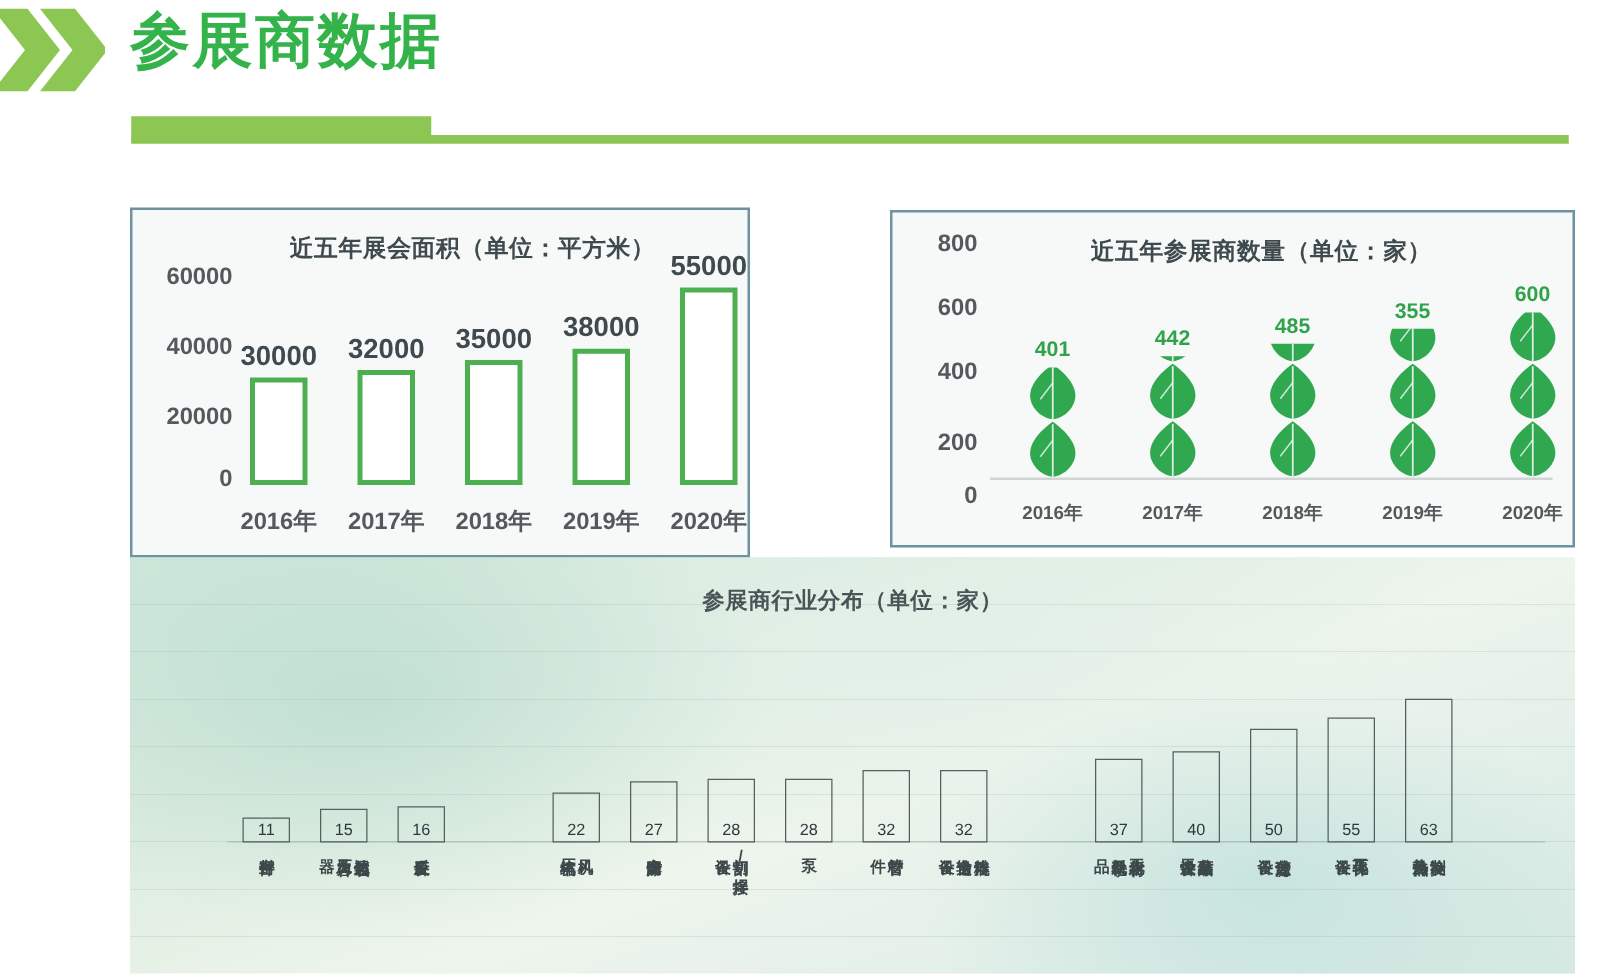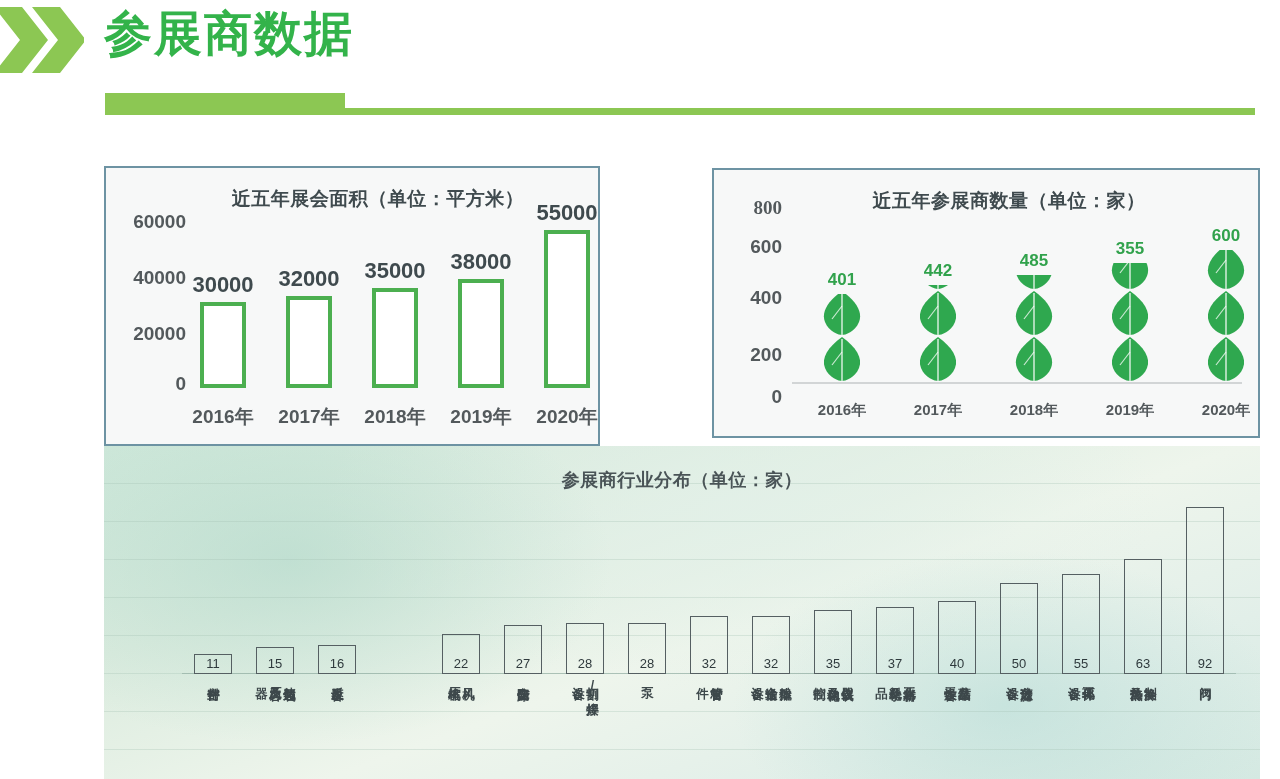--- a/index.html
+++ b/index.html
@@ -193,21 +193,21 @@
   <div class="xcat1" style="left: 69px;">2016年</div>
       <div class="xcat1" style="left: 155px;">2017年</div>
       <div class="xcat1" style="left: 241px;">2018年</div>
       <div class="xcat1" style="left: 327px;">2019年</div>
       <div class="xcat1" style="left: 413px;">2020年</div>
     </div>
 
   <div class="panel" id="panel-count">
     <div class="chart-title">近五年参展商数量（单位：家）</div>
     <div class="yaxis" id="yaxis2">
-        <div class="ytick" style="top: 38px; font-family: Liberation Serif, serif;">800</div>
+        <div class="ytick" style="top: 26px;">800</div>
         <div class="ytick" style="top: 77px;">600</div>
         <div class="ytick" style="top: 128px;">400</div>
         <div class="ytick" style="top: 185px;">200</div>
         <div class="ytick" style="top: 227px;">0</div>
       </div>
     <div class="plot2" id="plot2">
       <div class="axis2-line"></div>
     <div class="leaf-col" style="left: 6px;">
           <div class="leaf-stack" style="height: 88px;">
             <svg class="leaf" viewBox="0 0 46 46">
@@ -379,29 +379,20 @@
         </div>
         <div class="bar3-col" style="left: 558px; width: 62px;">
           <div class="bar3-rect" style="height: 58px;"></div>
           <div class="bar3-value">32</div>
           <div class="bar3-label">
             <span>粉体混</span>
             <span>合输送</span>
             <span>设备</span>
           </div>
         </div>
-        <div class="bar3-col" style="left: 620px; width: 62px;">
-          <div class="bar3-rect" style="height: 64px;"></div>
-          <div class="bar3-value">35</div>
-          <div class="bar3-label">
-            <span>仪器仪表</span>
-            <span>及自动化</span>
-            <span>控制</span>
-          </div>
-        </div>
         <div class="bar3-col" style="left: 682px; width: 62px;">
           <div class="bar3-rect" style="height: 67px;"></div>
           <div class="bar3-value">37</div>
           <div class="bar3-label">
             <span>化工新材</span>
             <span>料及化学</span>
             <span>品</span>
           </div>
         </div>
         <div class="bar3-col" style="left: 744px; width: 62px;">
@@ -429,23 +420,16 @@
           </div>
         </div>
         <div class="bar3-col" style="left: 930px; width: 62px;">
           <div class="bar3-rect" style="height: 115px;"></div>
           <div class="bar3-value">63</div>
           <div class="bar3-label">
             <span>制冷换</span>
             <span>热及传热</span>
           </div>
         </div>
-        <div class="bar3-col" style="left: 992px; width: 62px;">
-          <div class="bar3-rect" style="height: 167px;"></div>
-          <div class="bar3-value">92</div>
-          <div class="bar3-label">
-            <span>阀门</span>
-          </div>
-        </div>
       </div>
   </div>
 
 </div>
 
 </body></html>

